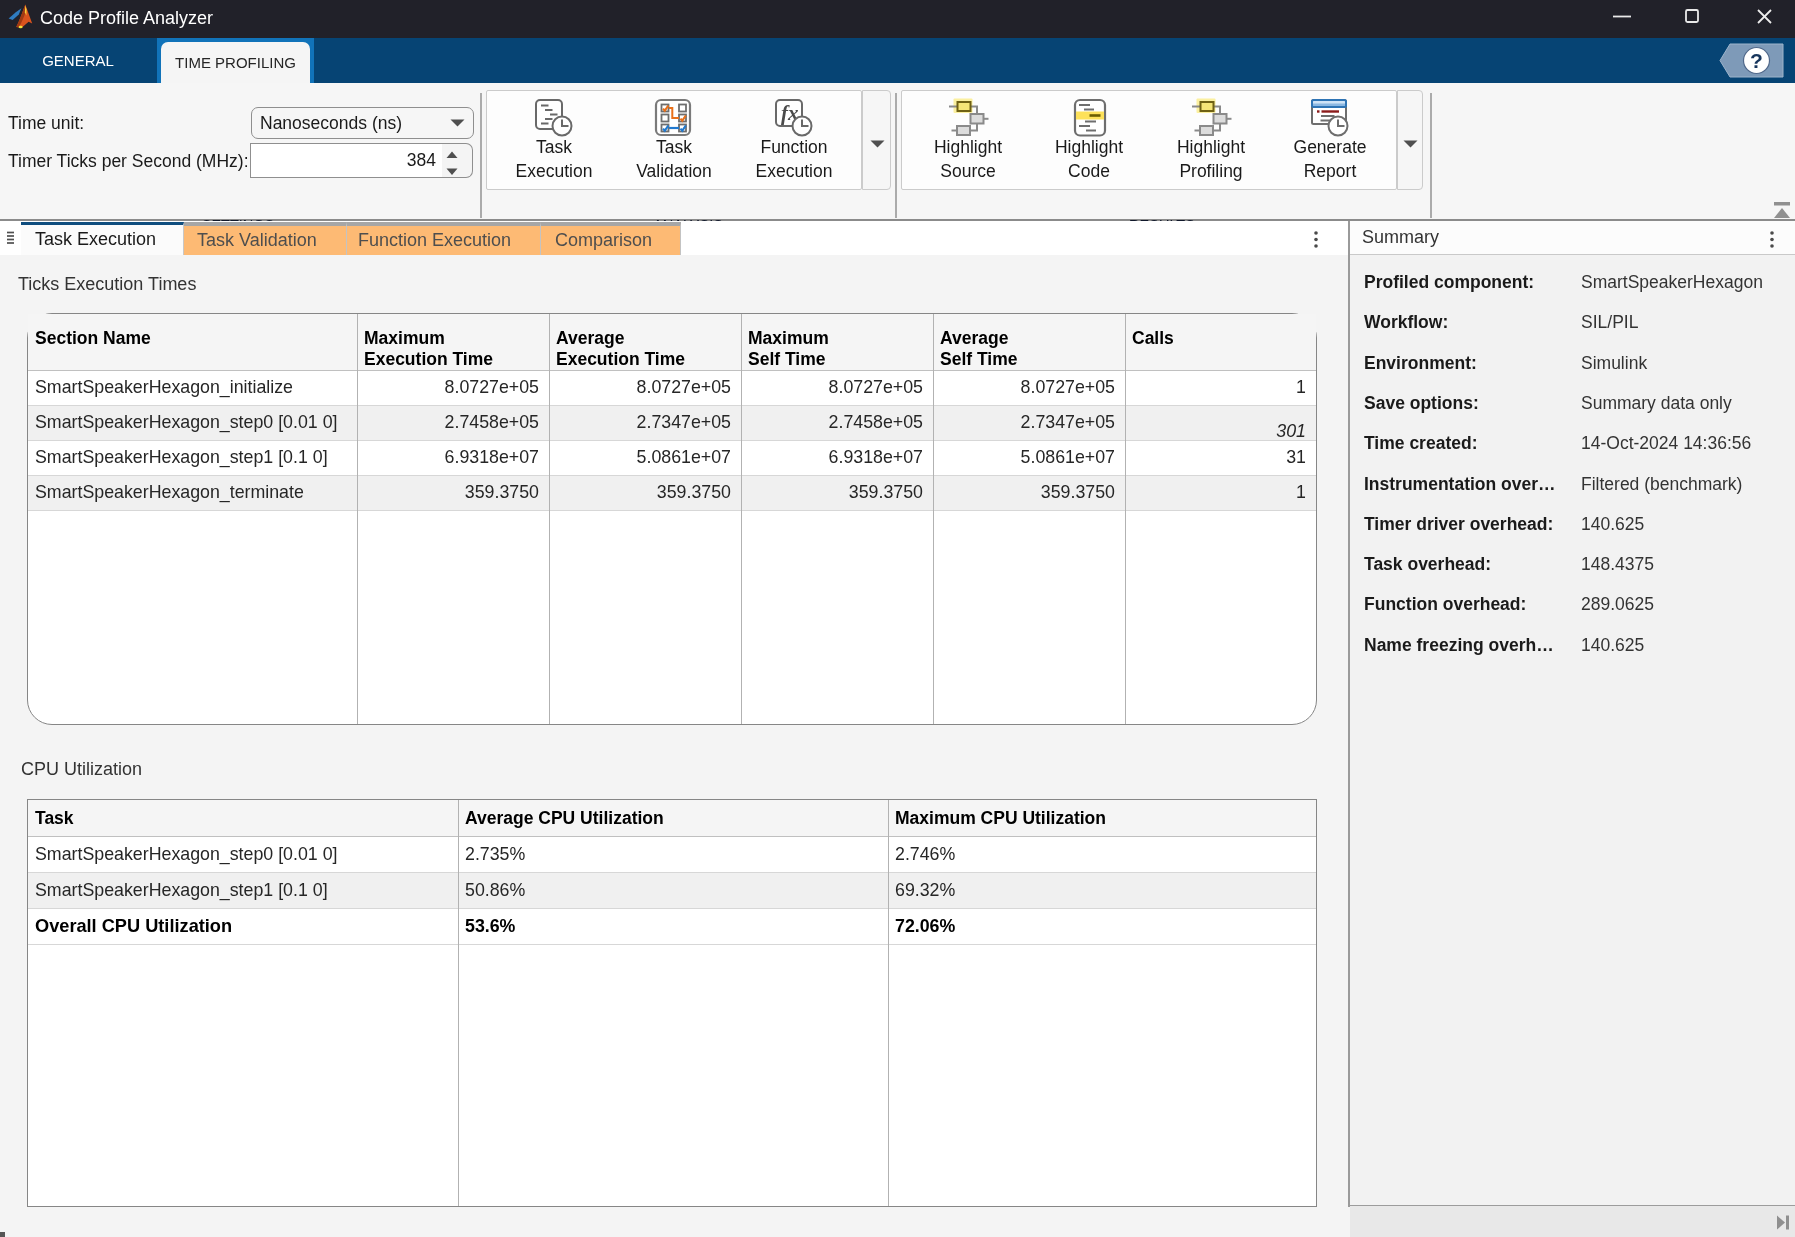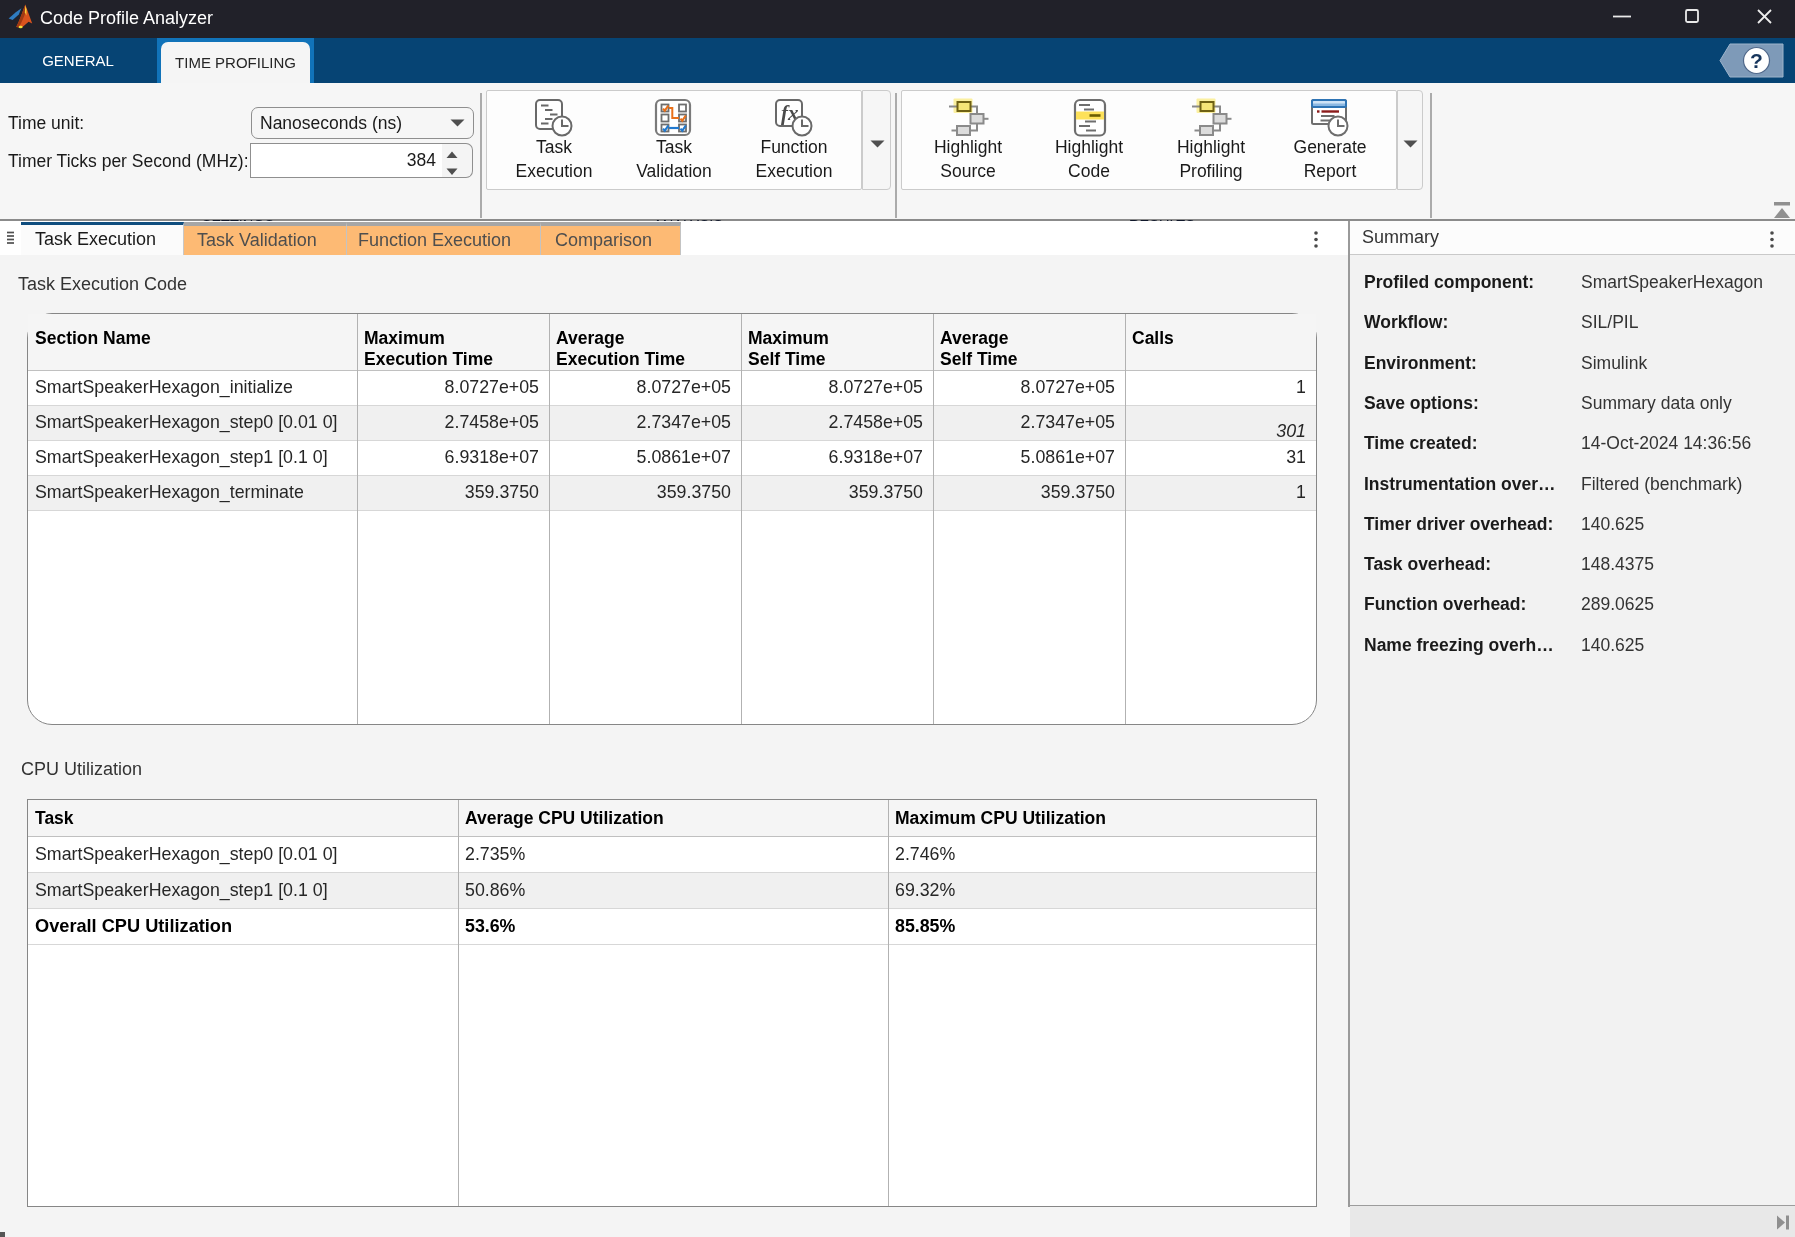--- a/index.html
+++ b/index.html
@@ -213,21 +213,21 @@
 <div class="abs doctab" style="left:184px;width:163px;padding-left:13px;">Task Validation</div>
 <div class="abs doctab" style="left:347px;width:194px;padding-left:11px;">Function Execution</div>
 <div class="abs doctab" style="left:541px;width:140px;padding-left:14px;">Comparison</div>
 <svg class="abs" style="left:1310px;top:230px;" width="12" height="20" viewBox="0 0 12 20">
   <circle cx="6" cy="3" r="1.8" fill="#4a4a4a"></circle>
     <circle cx="6" cy="9.5" r="1.8" fill="#4a4a4a"></circle>
     <circle cx="6" cy="16" r="1.8" fill="#4a4a4a"></circle>
 </svg>
 
 <div class="abs" id="content"></div>
-<div class="abs" style="left:18px;top:274px;font-size:18px;color:#333;">Task Execution Code</div>
+<div class="abs" style="left:18px;top:274px;font-size:18px;color:#333;">Ticks Execution Times</div>
 
 <div class="abs tbl" style="left:27px;top:313px;width:1290px;height:412px;border-radius:25px;">
   <div class="abs" style="left:0;top:0;width:1288px;height:56px;background:#f5f5f5;"></div>
   <div class="abs trow-alt" style="left:0;top:91px;width:1288px;height:35px;"></div>
   <div class="abs trow-alt" style="left:0;top:161px;width:1288px;height:35px;"></div>
   <div class="abs rline" style="left:0;top:56px;width:1288px;background:#c0c0c0;"></div>
   <div class="abs rline" style="left:0;top:91px;width:1288px;"></div>
   <div class="abs rline" style="left:0;top:126px;width:1288px;"></div>
   <div class="abs rline" style="left:0;top:161px;width:1288px;"></div>
   <div class="abs rline" style="left:0;top:196px;width:1288px;"></div>
@@ -282,21 +282,21 @@
   <div class="abs hcell" style="left:437px;top:0;line-height:36px;">Average CPU Utilization</div>
   <div class="abs hcell" style="left:867px;top:0;line-height:36px;">Maximum CPU Utilization</div>
   <div class="abs cell" style="left:7px;top:36px;line-height:36px;">SmartSpeakerHexagon_step0 [0.01 0]</div>
   <div class="abs cell" style="left:437px;top:36px;line-height:36px;">2.735%</div>
   <div class="abs cell" style="left:867px;top:36px;line-height:36px;">2.746%</div>
   <div class="abs cell" style="left:7px;top:72px;line-height:36px;">SmartSpeakerHexagon_step1 [0.1 0]</div>
   <div class="abs cell" style="left:437px;top:72px;line-height:36px;">50.86%</div>
   <div class="abs cell" style="left:867px;top:72px;line-height:36px;">69.32%</div>
   <div class="abs cell" style="left:7px;top:108px;line-height:36px;font-weight:bold;color:#000;font-size:18.2px;">Overall CPU Utilization</div>
   <div class="abs cell" style="left:437px;top:108px;line-height:36px;font-weight:bold;color:#000;">53.6%</div>
-  <div class="abs cell" style="left:867px;top:108px;line-height:36px;font-weight:bold;color:#000;">85.85%</div>
+  <div class="abs cell" style="left:867px;top:108px;line-height:36px;font-weight:bold;color:#000;">72.06%</div>
 </div>
 
 <div class="abs" id="summary"></div>
 <div class="abs" style="left:1350px;top:221px;width:445px;height:34px;background:#fcfcfc;border-bottom:1px solid #c9c9c9;"></div>
 <div class="abs" style="left:1362px;top:227px;font-size:18px;color:#333;">Summary</div>
 <svg class="abs" style="left:1766px;top:230px;" width="12" height="20" viewBox="0 0 12 20">
   <circle cx="6" cy="3" r="1.8" fill="#4a4a4a"></circle>
     <circle cx="6" cy="9.5" r="1.8" fill="#4a4a4a"></circle>
     <circle cx="6" cy="16" r="1.8" fill="#4a4a4a"></circle>
 </svg>

